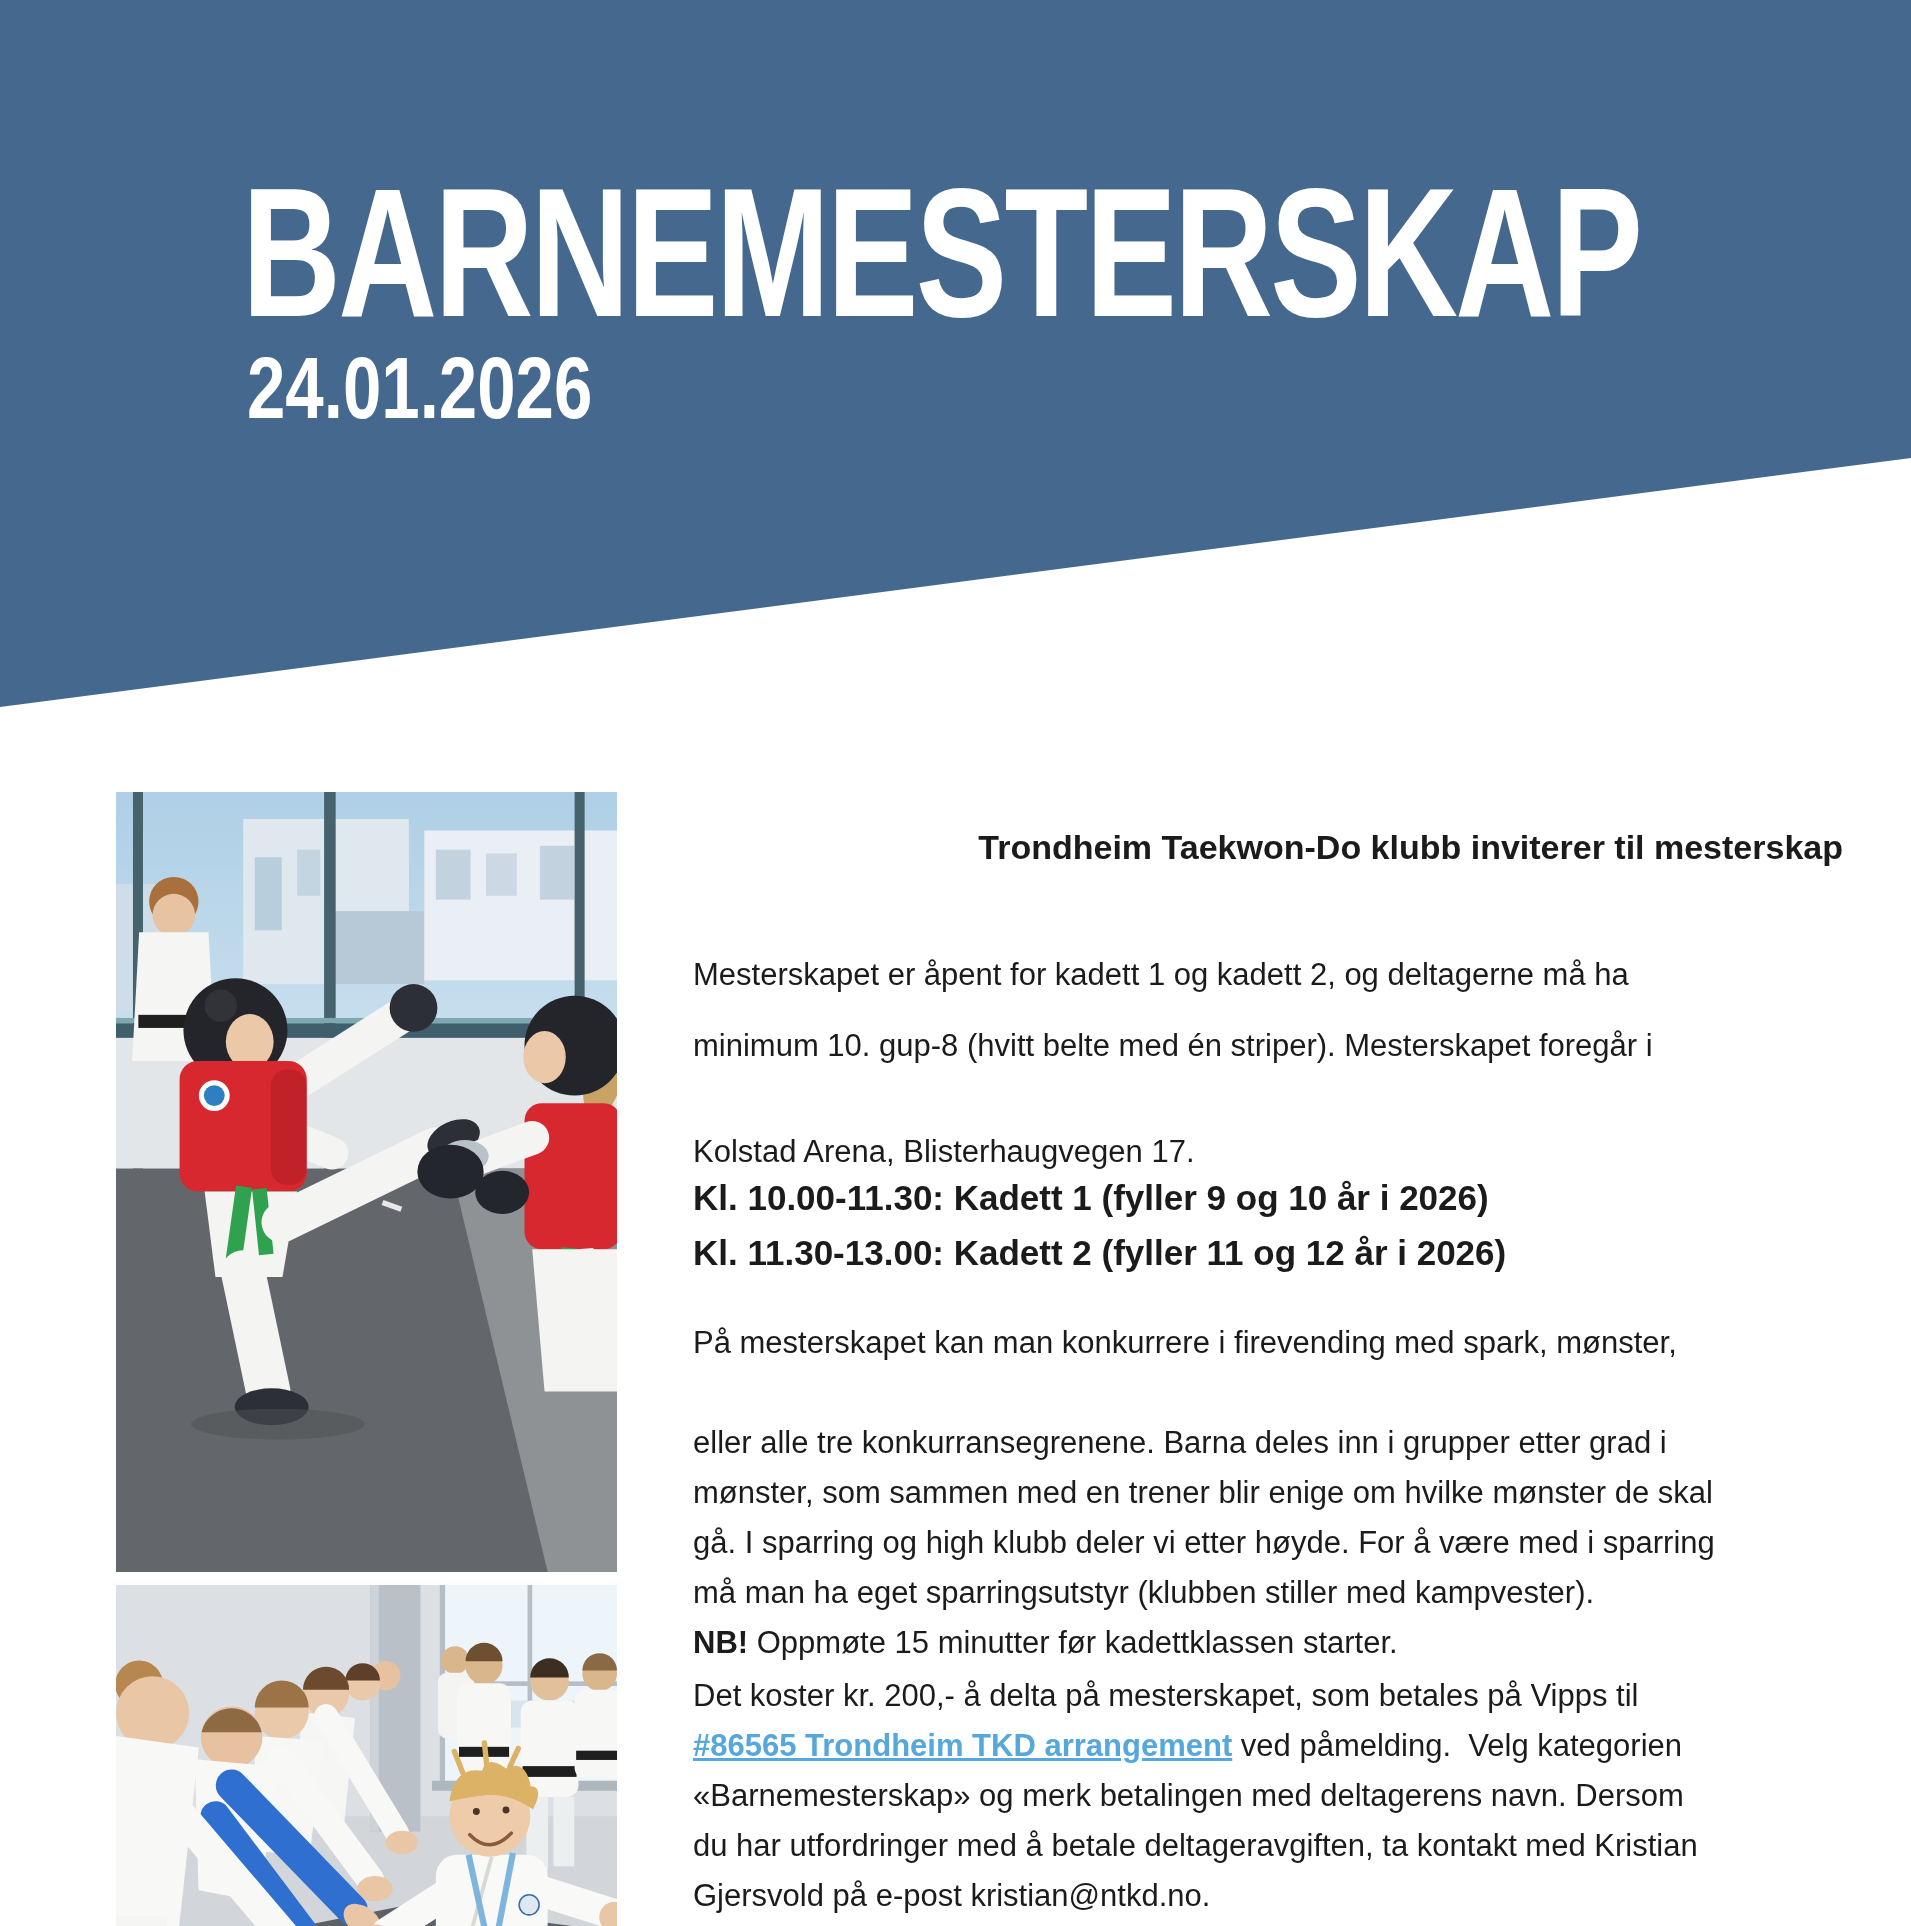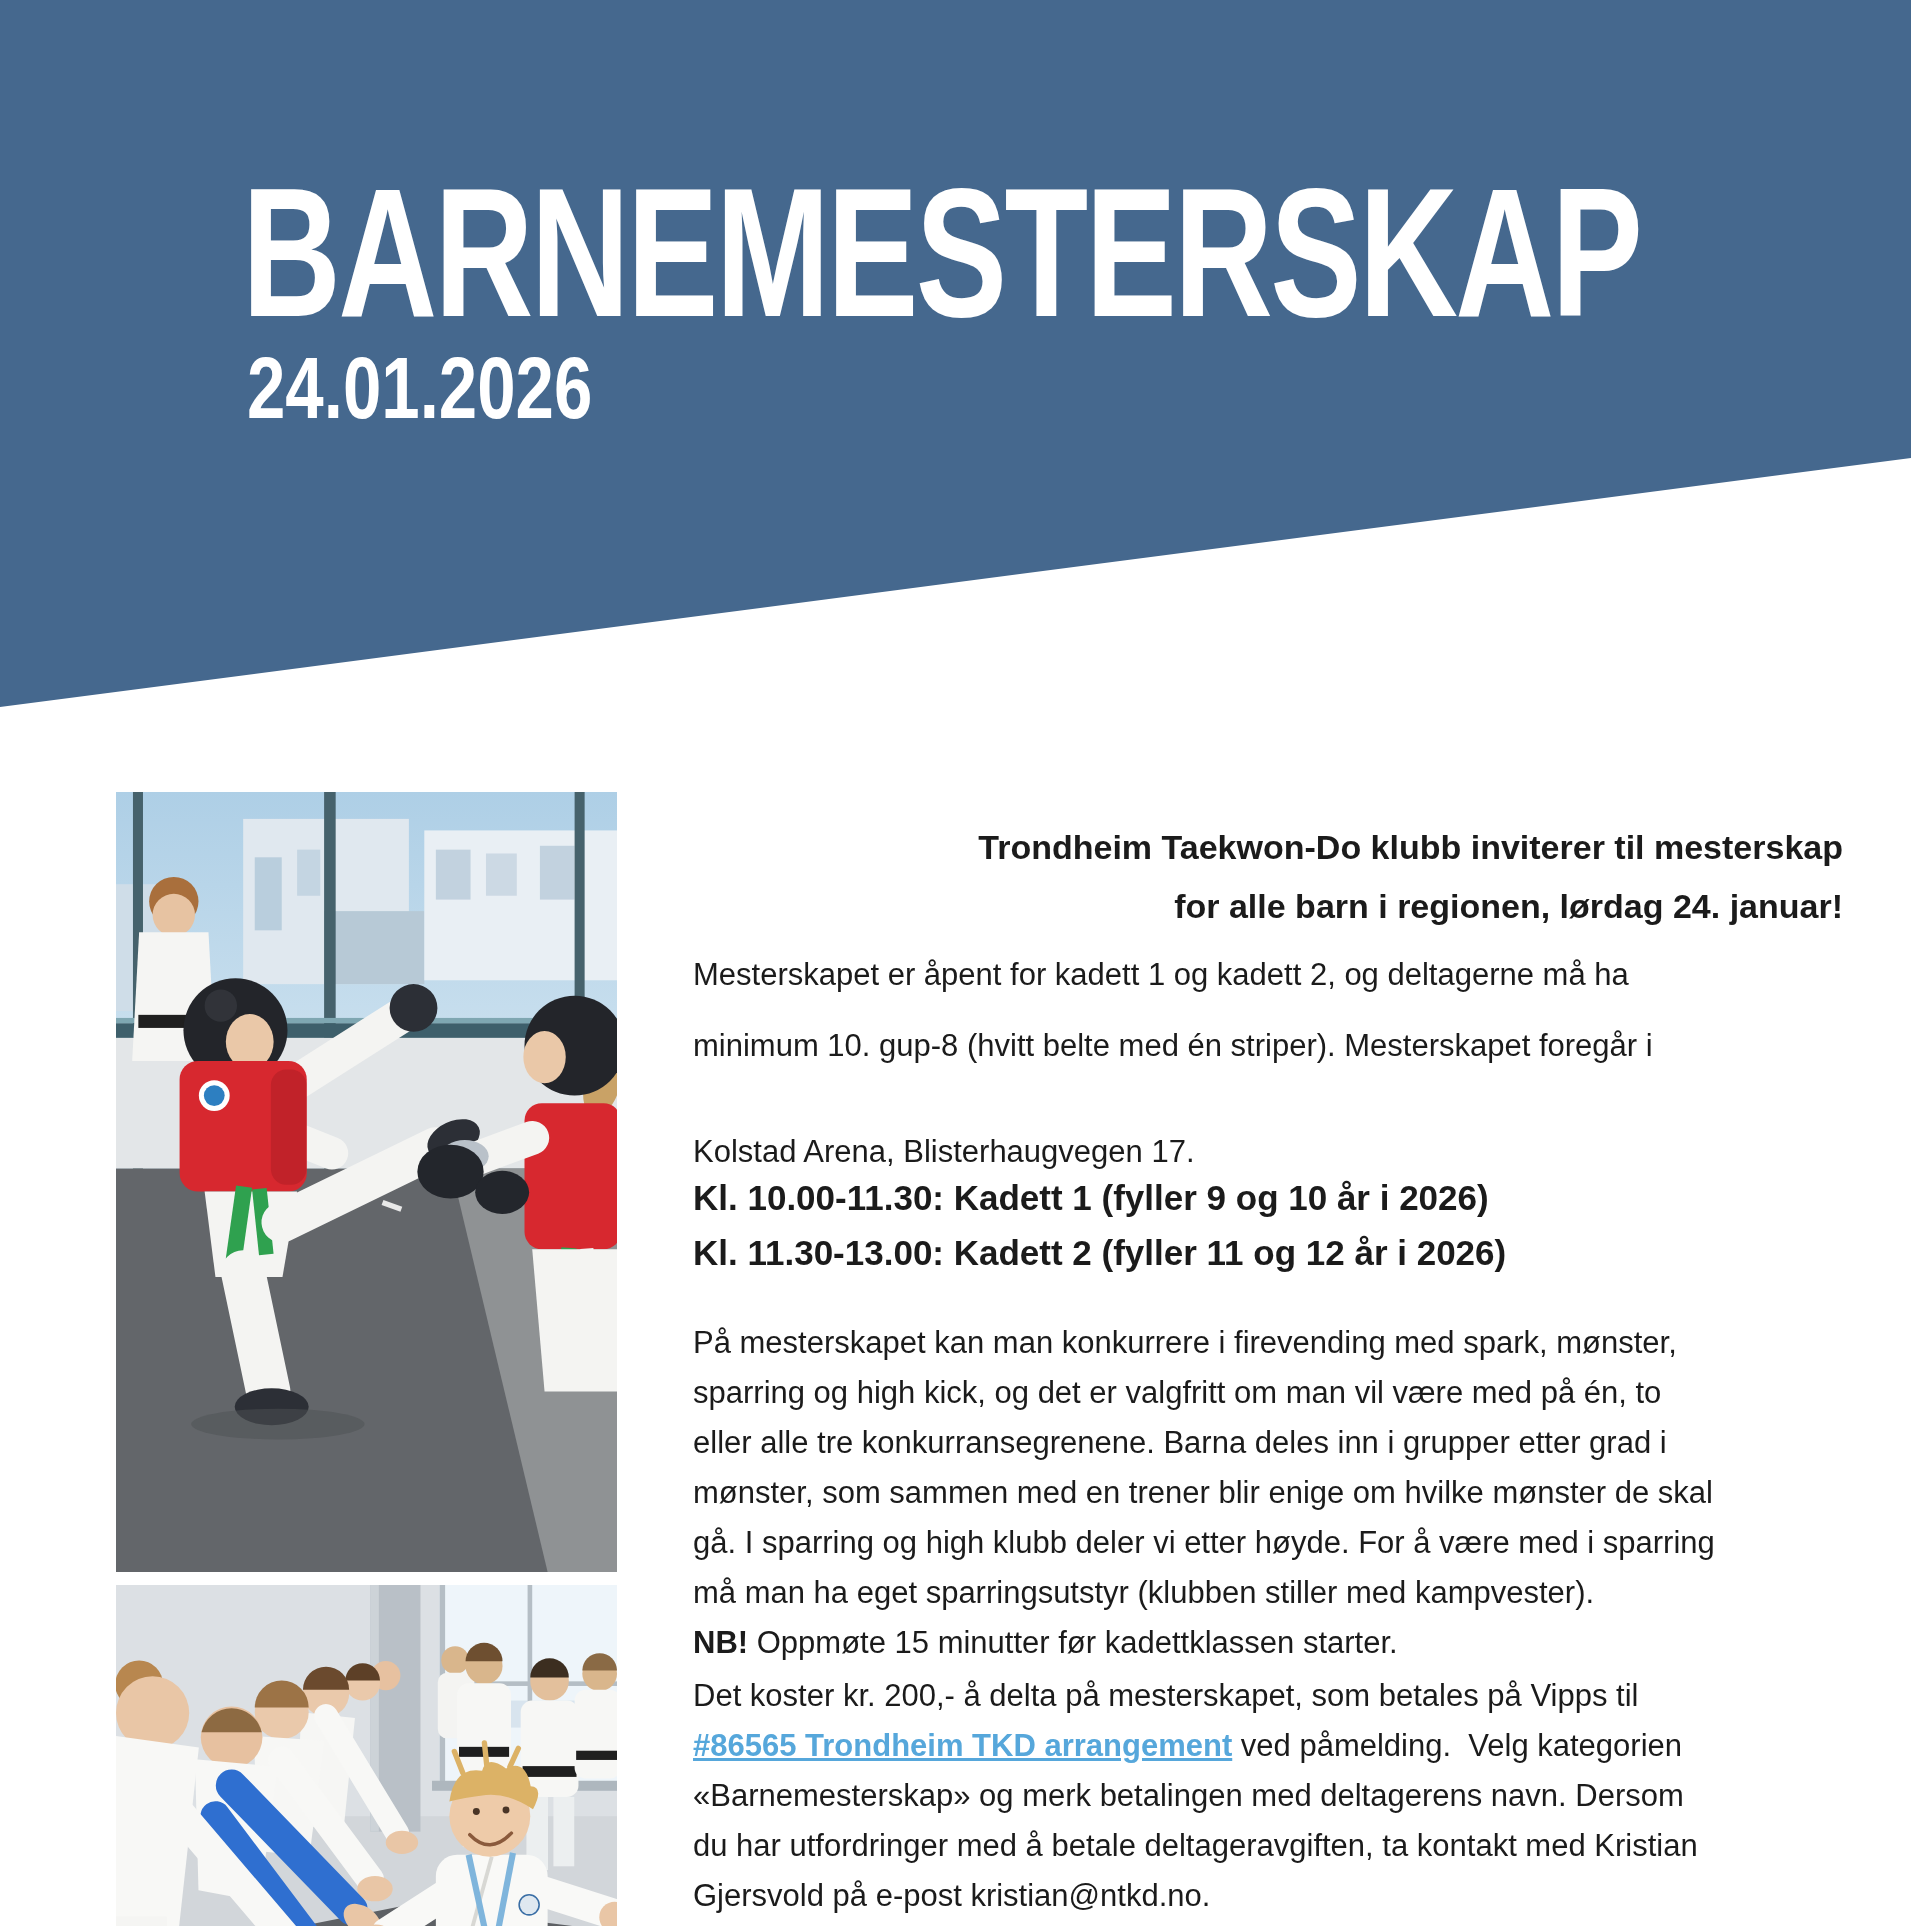--- a/index.html
+++ b/index.html
@@ -217,31 +217,29 @@
         <rect x="833" y="1058" width="287" height="60" fill="#f3c816" transform="rotate(-2 976 1088)"></rect>
         <rect x="933" y="1072" width="88" height="72" fill="#e5b90f" transform="rotate(-5 977 1108)"></rect>
         <rect x="898" y="1130" width="48" height="205" fill="#f3c816" transform="rotate(12 922 1232)"></rect>
         <rect x="962" y="1136" width="44" height="188" fill="#f3c816" transform="rotate(-8 984 1230)"></rect>
         <rect x="978" y="1136" width="12" height="186" fill="#fdf6d8" transform="rotate(-8 984 1230)"></rect>
       </g>
     </svg>
   </div>
 
   <div class="line heading" style="top:828px">Trondheim Taekwon-Do klubb inviterer til mesterskap</div>
-  <div class="line heading" style="top:887px">for alle barn i regionen, lørdag 24. januar!</div>
 
   <div class="line" style="top:958px">Mesterskapet er åpent for kadett 1 og kadett 2, og deltagerne må ha</div>
   <div class="line" style="top:1029px">minimum 10. gup-8 (hvitt belte med én striper). Mesterskapet foregår i</div>
   <div class="line" style="top:1135px">Kolstad Arena, Blisterhaugvegen 17.</div>
 
   <div class="line sched" style="top:1178px">Kl. 10.00-11.30: Kadett 1 (fyller 9 og 10 år i 2026)</div>
   <div class="line sched" style="top:1233px">Kl. 11.30-13.00: Kadett 2 (fyller 11 og 12 år i 2026)</div>
 
   <div class="line" style="top:1326px">På mesterskapet kan man konkurrere i firevending med spark, mønster,</div>
-  <div class="line" style="top:1376px">sparring og high kick, og det er valgfritt om man vil være med på én, to</div>
   <div class="line" style="top:1426px">eller alle tre konkurransegrenene. Barna deles inn i grupper etter grad i</div>
   <div class="line" style="top:1476px">mønster, som sammen med en trener blir enige om hvilke mønster de skal</div>
   <div class="line" style="top:1526px">gå. I sparring og high klubb deler vi etter høyde. For å være med i sparring</div>
   <div class="line" style="top:1576px">må man ha eget sparringsutstyr (klubben stiller med kampvester).</div>
   <div class="line" style="top:1626px"><span class="bold">NB!</span><span> Oppmøte 15 minutter før kadettklassen starter.</span></div>
 
   <div class="line" style="top:1679px">Det koster kr. 200,- å delta på mesterskapet, som betales på Vipps til</div>
   <div class="line" style="top:1729px"><span class="blue">#86565 Trondheim TKD arrangement</span><span> ved påmelding.  Velg kategorien</span></div>
   <div class="line" style="top:1779px">«Barnemesterskap» og merk betalingen med deltagerens navn. Dersom</div>
   <div class="line" style="top:1829px">du har utfordringer med å betale deltageravgiften, ta kontakt med Kristian</div>

